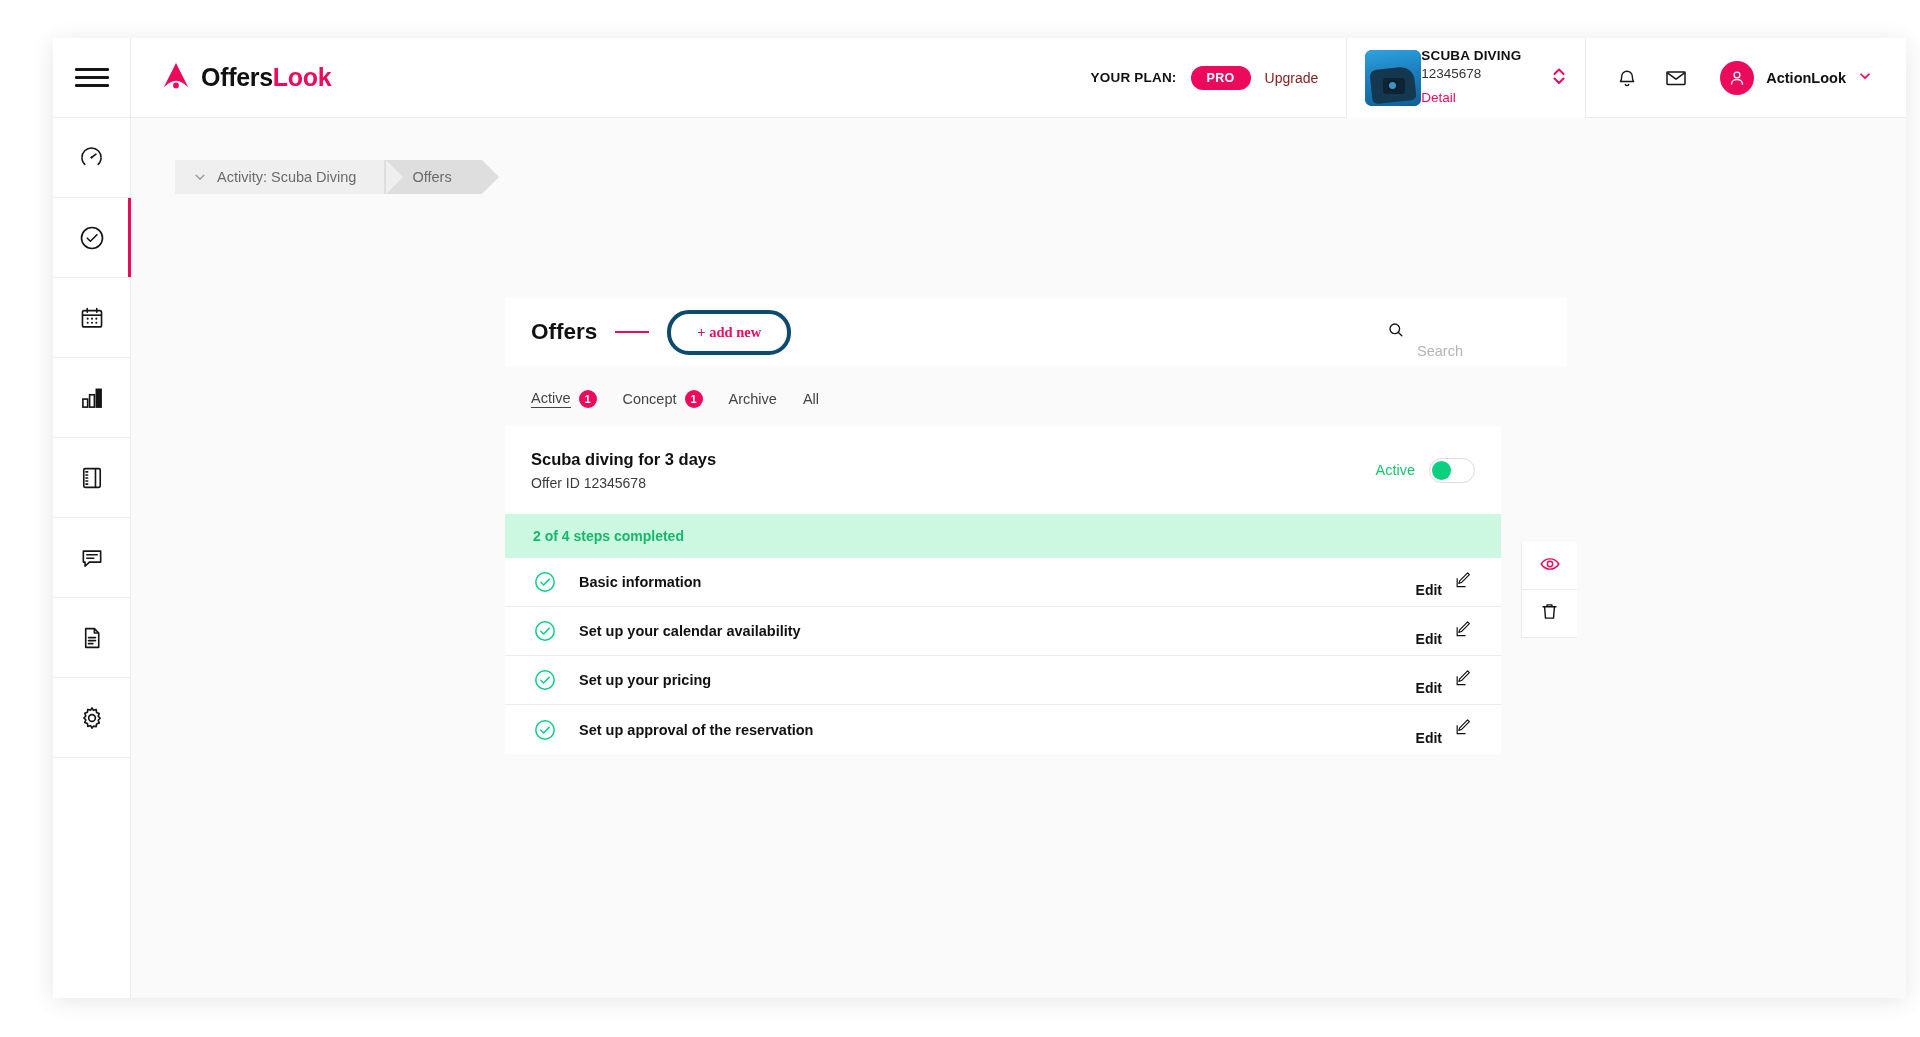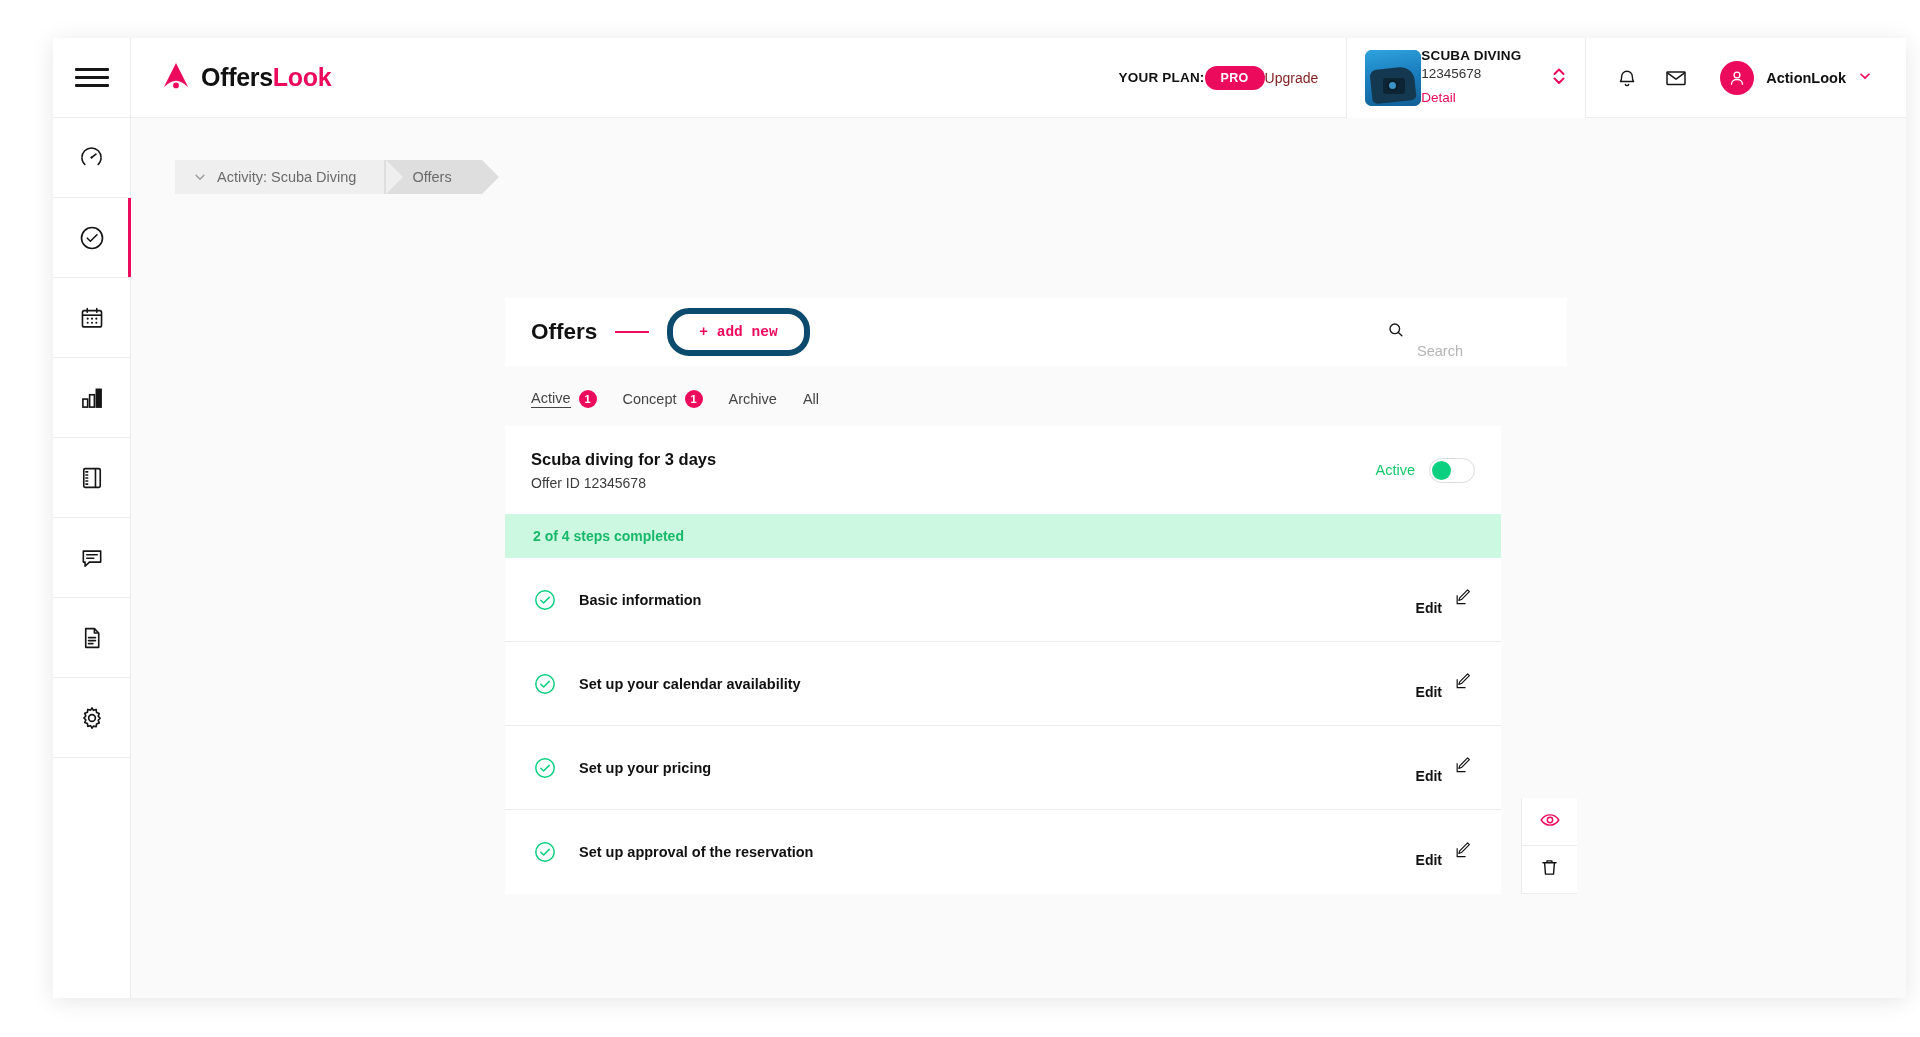--- a/index.html
+++ b/index.html
@@ -85,21 +85,21 @@
     letter-spacing: -0.3px;
   }
   .logo-dark { color: #111111; }
   .logo-pink { color: #ec0a5c; }
 
   #topbar-spacer { flex: 1 1 auto; }
 
   #plan-block {
     display: flex;
     align-items: center;
-    gap: 0;
+    gap: 14px;
     padding-right: 28px;
     white-space: nowrap;
   }
   #plan-label {
     font-size: 13.5px;
     font-weight: bold;
     color: #111111;
     letter-spacing: 0.2px;
   }
   #plan-badge {
@@ -244,29 +244,29 @@
   }
   #offers-title {
     font-size: 22.5px;
     font-weight: bold;
     color: #111;
   }
   #title-dash {
     width: 34px; height: 2px; background: #ec0a5c; margin: 0 18px;
   }
   #add-new-btn {
-    border: 6px solid #0c4a6e;
+    border: 4px solid #0c4a6e;
     color: #ec0a5c;
     background: #fff;
     border-radius: 22px;
     font-size: 14.5px;
     font-weight: bold;
     padding: 10px 26px;
     cursor: pointer;
-    font-family: Liberation Mono, monospace;
+    font-family: Liberation Serif, serif;
   }
   #offers-head-spacer { flex: 1 1 auto; }
   #search-box { display: flex; align-items: center; gap: 12px; cursor: text; }
   #search-input {
     border: none; outline: none;
     font-size: 14.5px;
     color: #8d8d8d;
     font-family: inherit;
     width: 120px;
     background: transparent;
@@ -293,21 +293,21 @@
   }
   .tab-badge {
     background: #ec0a5c; color: #fff;
     font-size: 11px; font-weight: bold;
     border-radius: 50%;
     width: 18px; height: 18px;
     display: flex; align-items: center; justify-content: center;
   }
 
   
-  #offer-row { display: flex; align-items: flex-end; gap: 20px; }
+  #offer-row { display: flex; align-items: center; gap: 20px; }
   #offer-card {
     width: 996px;
     background: #ffffff;
     flex: 0 0 996px;
   }
   #offer-card-head {
     display: flex; align-items: center;
     padding: 24px 26px 24px 26px;
     height: 88px;
   }
@@ -336,21 +336,21 @@
     background: #ccf7e0;
     height: 44px;
     display: flex; align-items: center;
     padding-left: 28px;
     font-size: 14px;
     font-weight: bold;
     color: #18b86b;
   }
 
   .step-row {
-    height: 84px;
+    height: 49px;
     display: flex; align-items: center;
     padding: 0 28px 0 28px;
     border-bottom: 1px solid #ececec;
   }
   .step-row:last-child { border-bottom: none; }
   .step-check { flex: 0 0 24px; display:flex; }
   .step-label { font-size: 14.5px; font-weight: bold; color: #111; margin-left: 22px; }
   .step-spacer { flex: 1 1 auto; }
   .step-edit { display: flex; align-items: center; gap: 12px; cursor: pointer; }
   .step-edit-label { font-size: 14px; font-weight: bold; color: #111; margin-top: 16px; }

